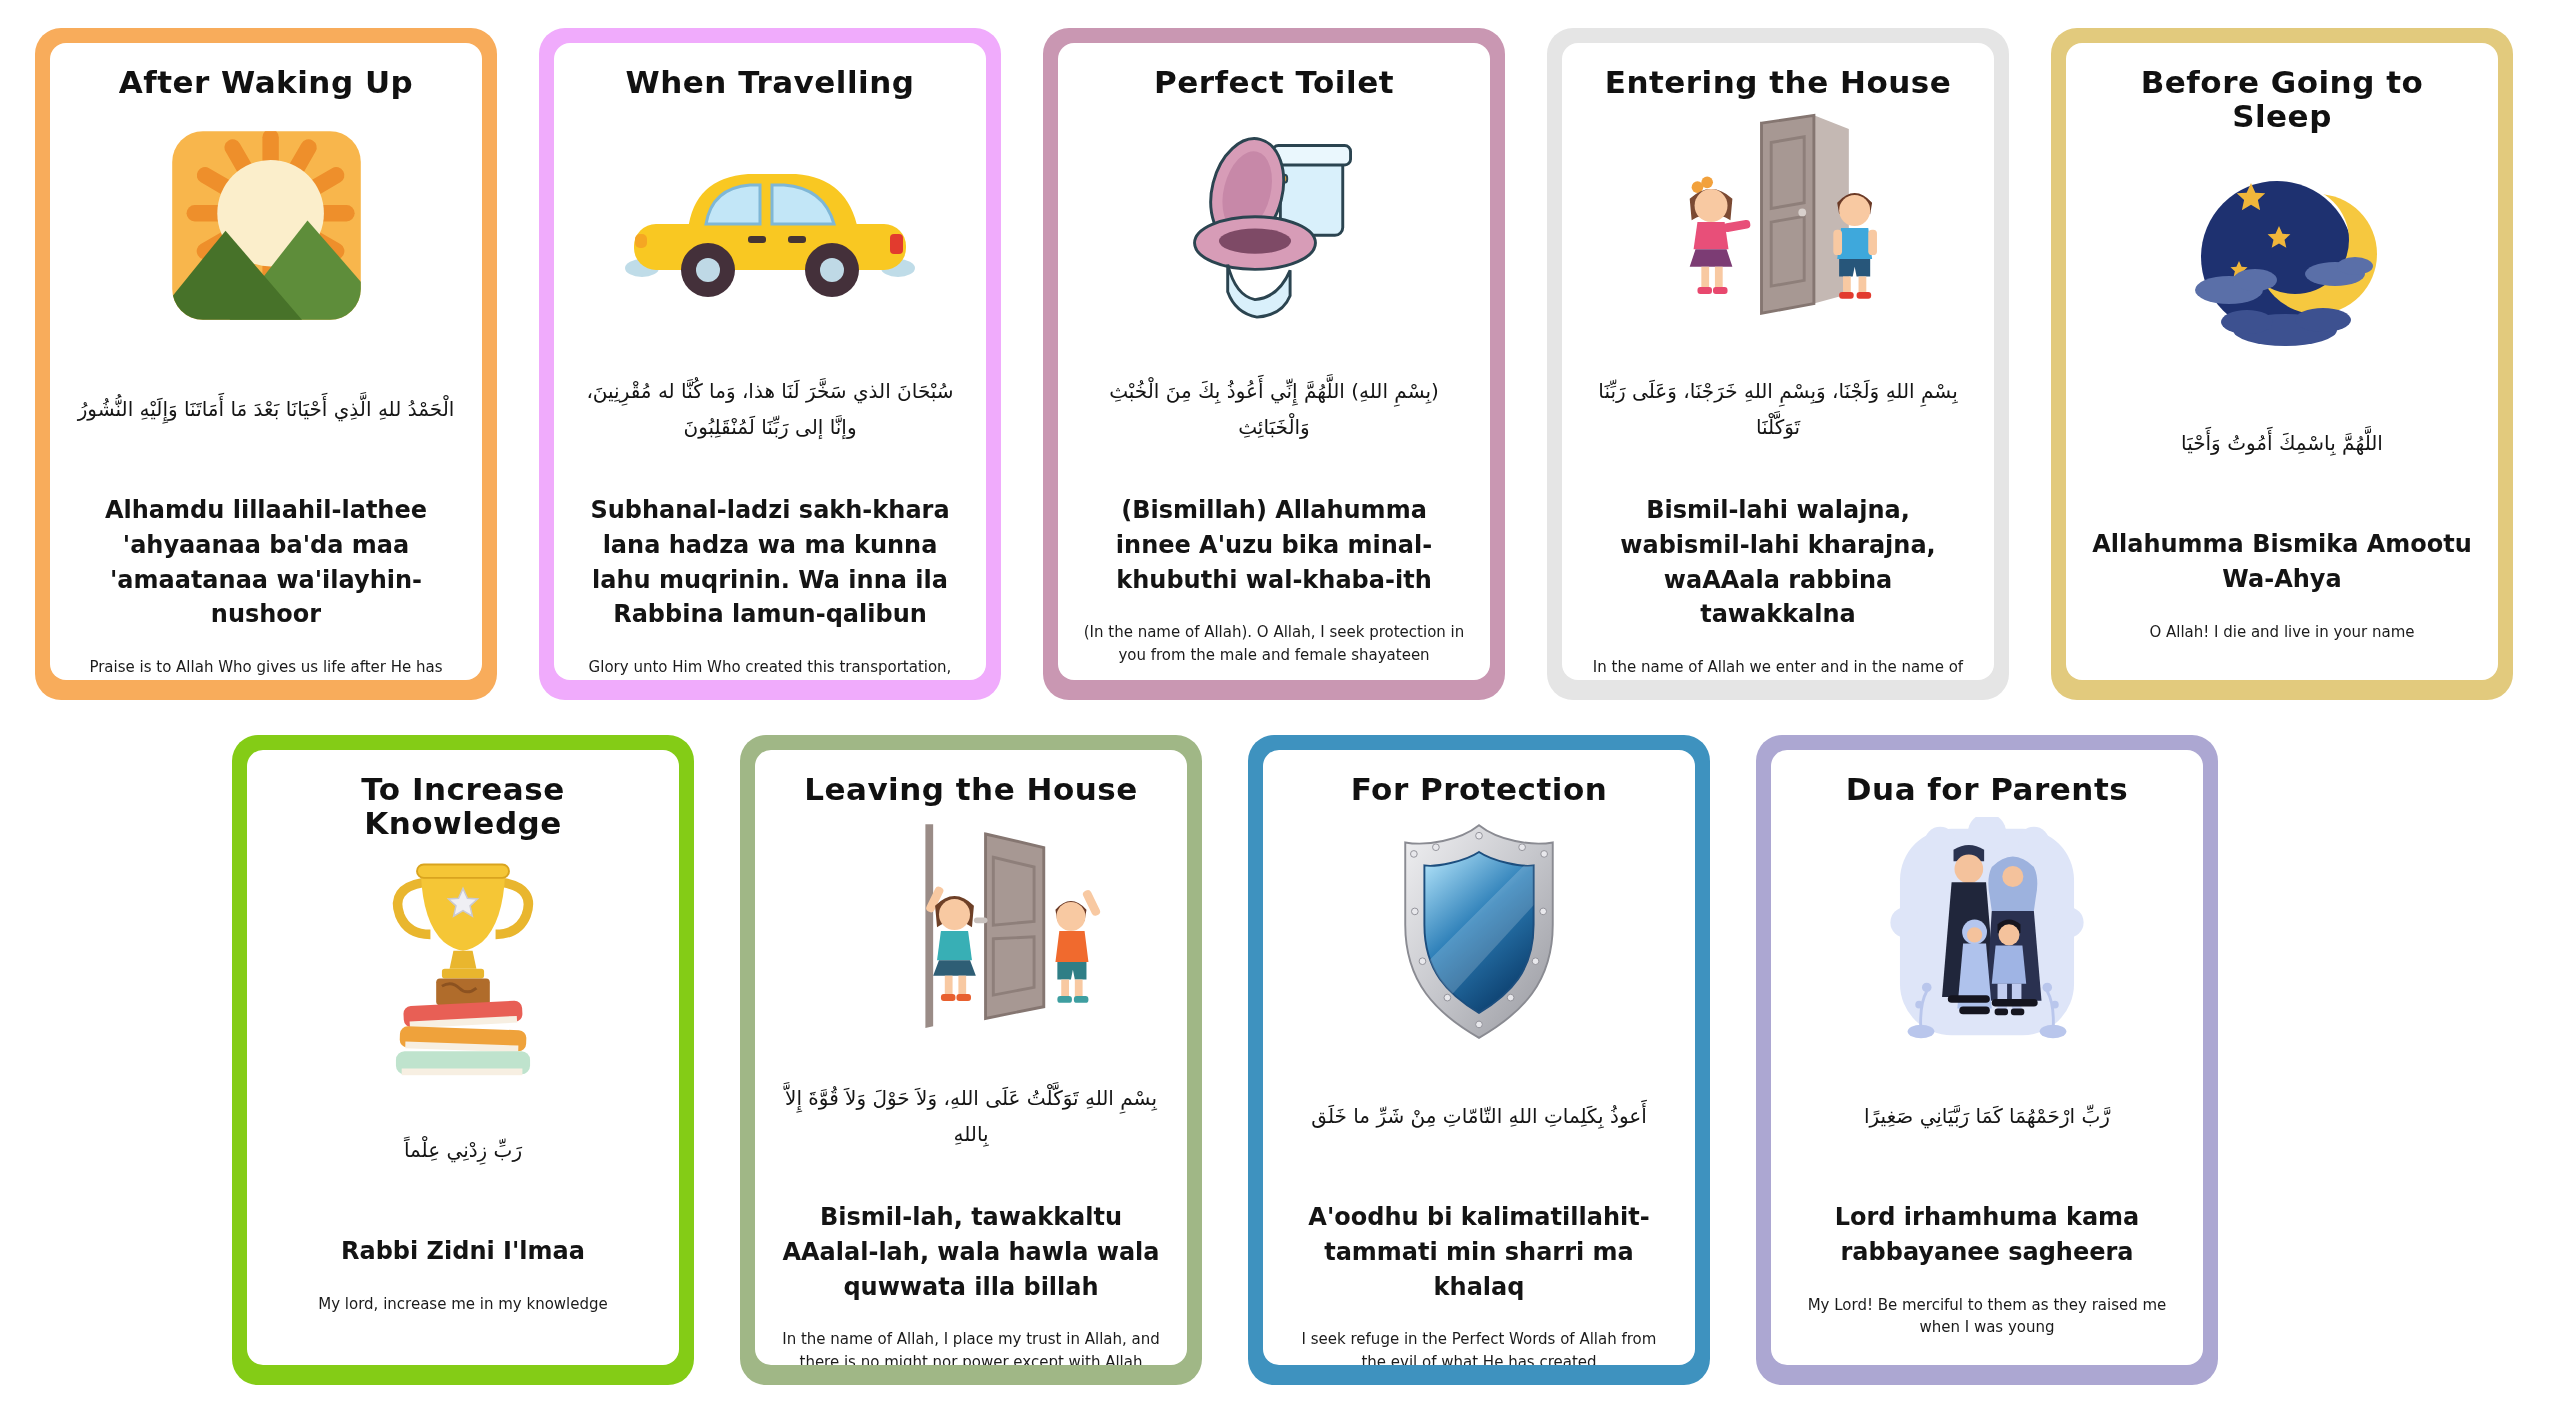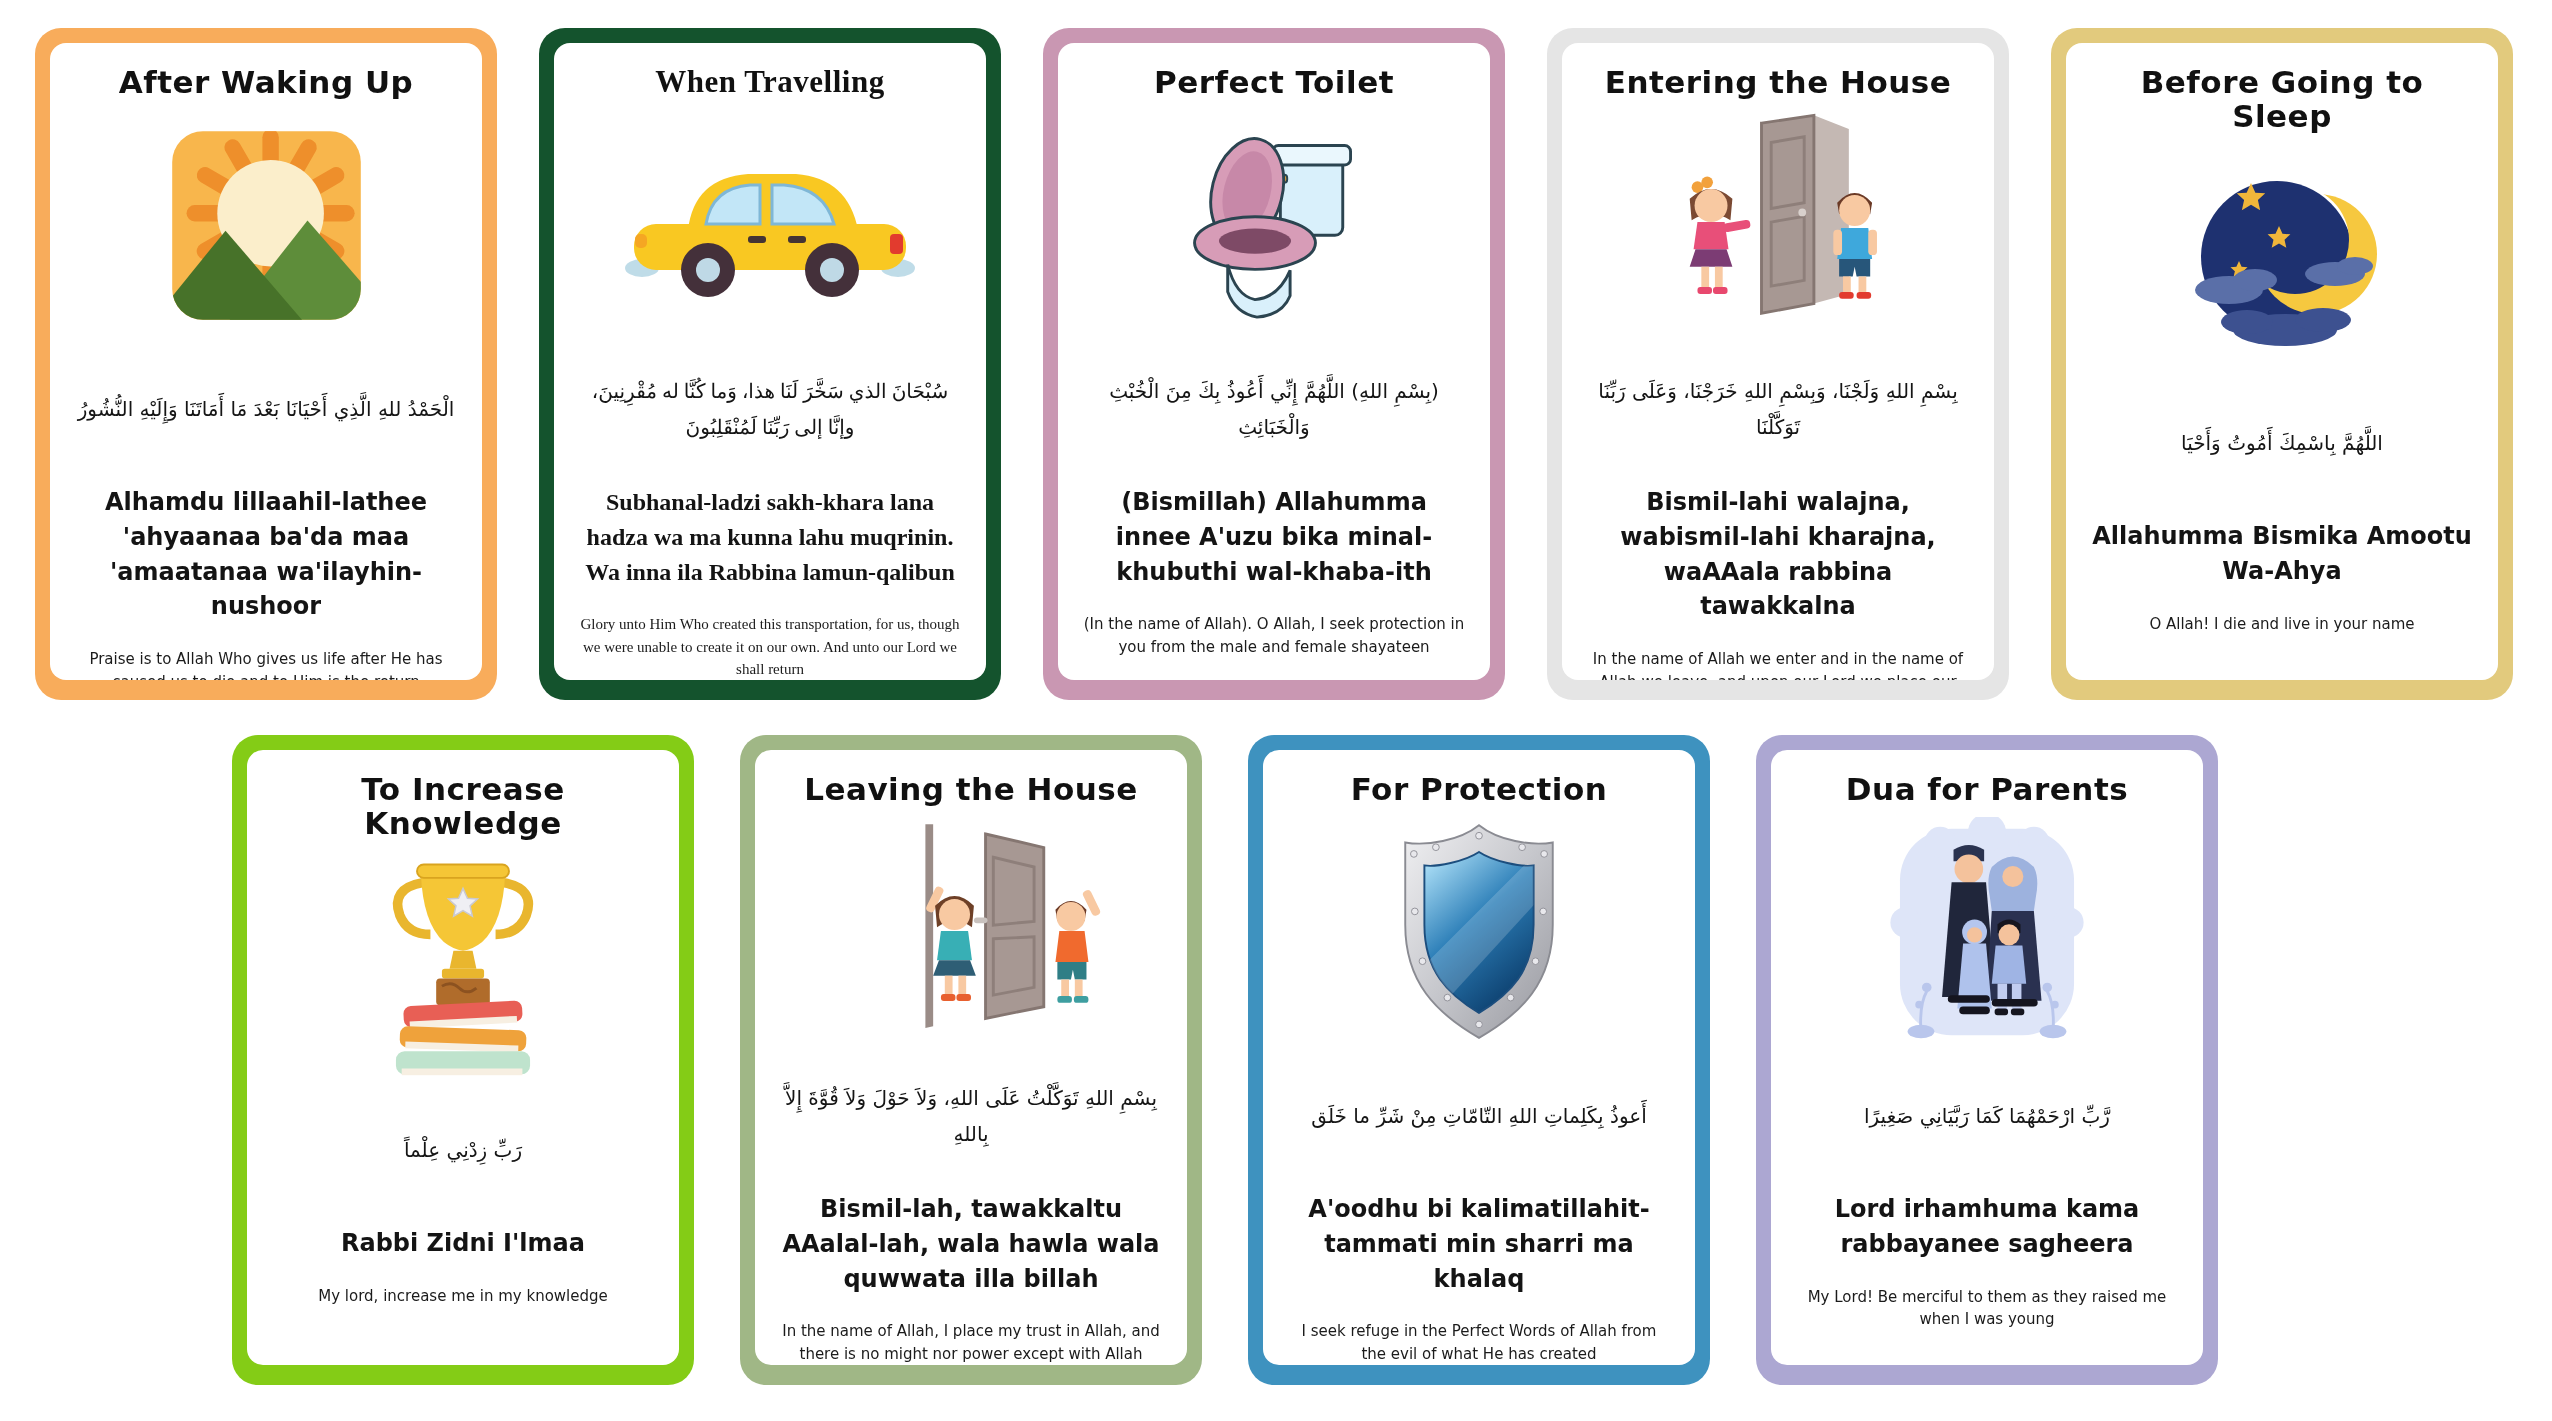--- a/index.html
+++ b/index.html
@@ -16,21 +16,21 @@
                 display:flex; flex-direction:column; align-items:center;
                 padding:22px 24px 18px 24px; overflow:hidden; }
   .card-title { font-size:31px; font-weight:600; letter-spacing:.5px; color:#111;
                 text-align:center; line-height:1.1; }
   .card-illustration { height:232px; margin-top:10px; display:flex;
                        align-items:center; justify-content:center; flex:none; }
   .card-illustration svg { max-height:100%; }
   .card-arabic { margin-top:12px; min-height:112px; display:flex; align-items:center;
                  justify-content:center; font-size:20px; line-height:1.8;
                  font-weight:500; color:#151515; text-align:center; direction:rtl; }
-  .card-translit { margin-top:20px; font-size:24px; font-weight:600; color:#141414;
+  .card-translit { margin-top:28px; font-size:24px; font-weight:600; color:#141414;
                    text-align:center; line-height:1.45; }
   .card-translation { margin-top:24px; font-size:15px; font-weight:500; color:#1b1b1b;
                       text-align:center; line-height:1.5; }
 </style>
 </head>
 <body style="background: rgb(255, 255, 255);">
 
 <div class="sheet">
 
   <div class="row row1">
@@ -66,21 +66,21 @@
               <path d="M-25,210 L60,105 L150,210 Z" fill="#477229"></path>
             </g>
           </svg>
         </div>
         <div class="card-arabic" dir="rtl">الْحَمْدُ للهِ الَّذِي أَحْيَانَا بَعْدَ مَا أَمَاتَنَا وَإِلَيْهِ النُّشُورُ</div>
         <div class="card-translit">Alhamdu lillaahil-lathee 'ahyaanaa ba'da maa 'amaatanaa wa'ilayhin-nushoor</div>
         <div class="card-translation">Praise is to Allah Who gives us life after He has caused us to die and to Him is the return</div>
       </div>
     </div>
 
-    <div class="card" style="background: #14532d; font-family: Liberation Serif, serif;">
+    <div class="card" style="background: #f0abfc;">
       <div class="card-inner">
         <div class="card-title">When Travelling</div>
         <div class="card-illustration">
           <svg viewBox="0 0 300 175" width="300" height="175">
             <ellipse cx="22" cy="130" rx="17" ry="9" fill="#BFDCE8"></ellipse>
             <ellipse cx="278" cy="130" rx="17" ry="9" fill="#BFDCE8"></ellipse>
             <rect x="14" y="86" width="272" height="46" rx="22" fill="#F9C822"></rect>
             <path d="M68,92 Q74,40 128,36 L176,36 Q228,40 238,92 Z" fill="#F9C822"></path>
             <path d="M86,86 Q92,50 130,47 L140,47 L140,86 Z" fill="#C2E6F7" stroke="#7FB7D6" stroke-width="3"></path>
             <path d="M152,47 L164,47 Q204,50 214,86 L152,86 Z" fill="#C2E6F7" stroke="#7FB7D6" stroke-width="3"></path>

